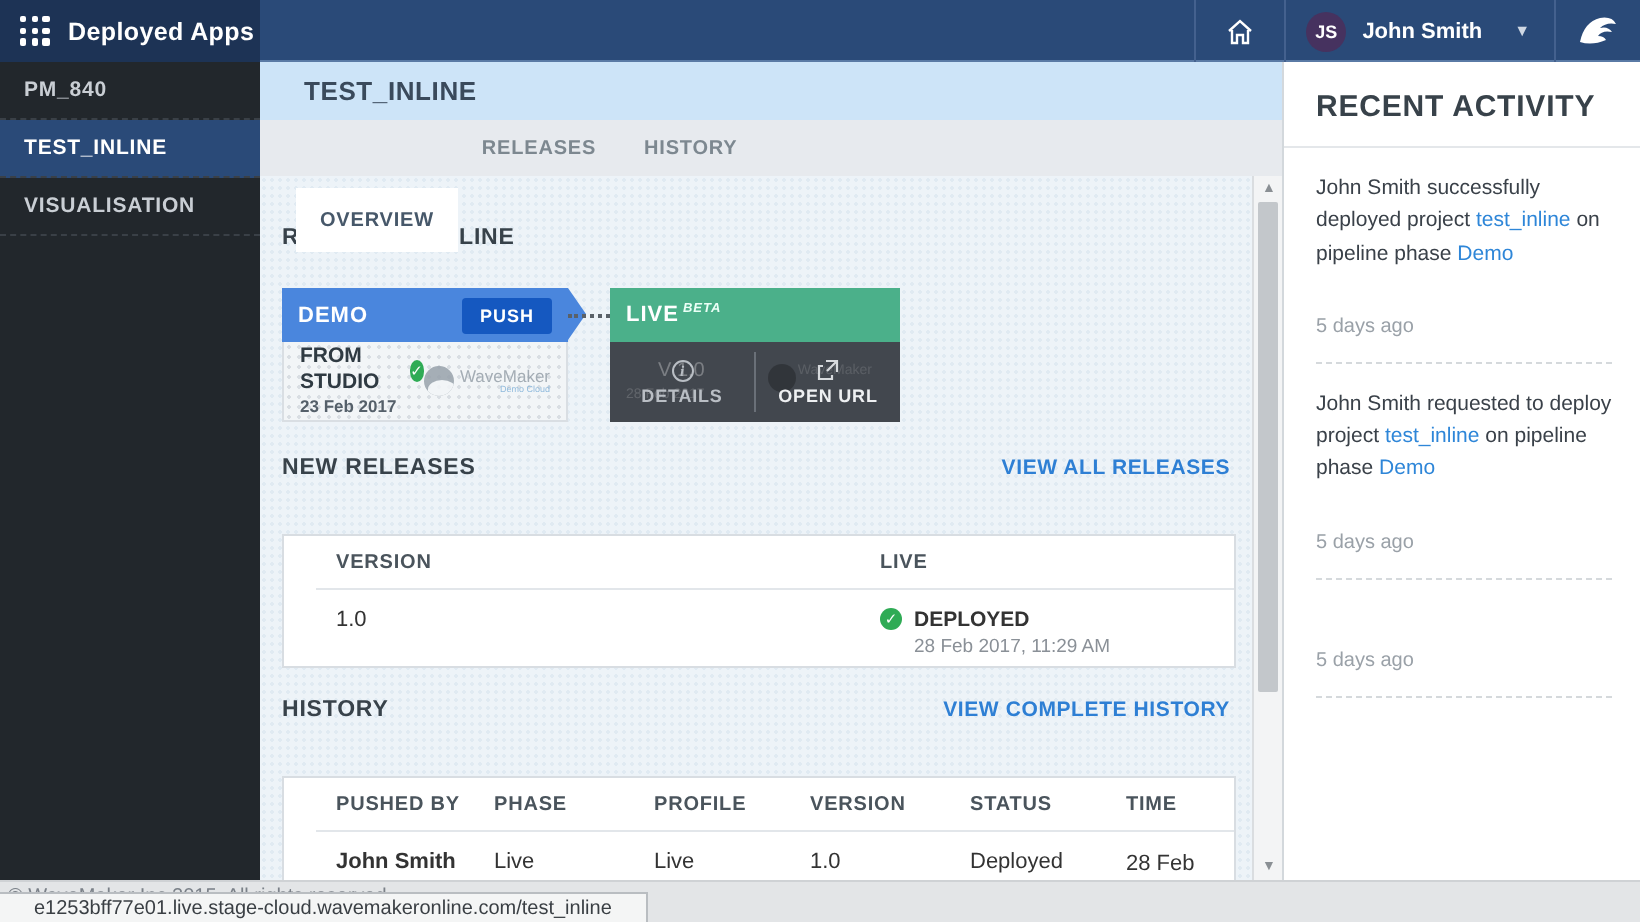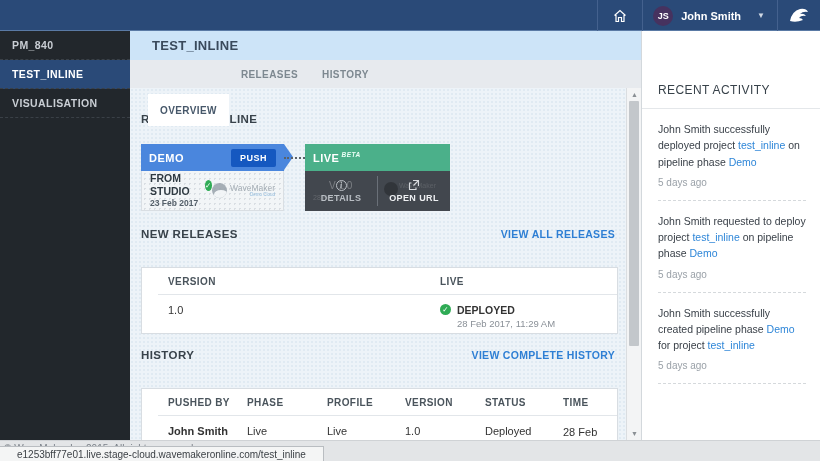--- a/index.html
+++ b/index.html
@@ -102,40 +102,54 @@
   .t2 .time-cell { line-height:1.3; padding-right:6px; }
 
   
   .scrollbar { position:absolute; right:0; top:57px; width:15px; height:352px; background:#f3f4f5; border-left:1px solid #dadde0; z-index:6; }
   .sb-arrow { position:absolute; left:0; width:15px; height:13px; display:flex; align-items:center; justify-content:center; font-size:7px; color:#8a8f94; cursor:pointer; }
   .sb-up { top:0; } .sb-down { bottom:0; }
   .sb-thumb { position:absolute; left:2px; top:13px; width:10px; height:245px; background:#c3c7cb; border-radius:1px; cursor:pointer; }
 
   
   .activity-panel { position:absolute; left:641px; top:31px; width:179px; height:409px; background:#fff; border-left:1px solid #d3d8dc; padding:14px 14px 0 16px; overflow:hidden; }
-  .activity-title { font-size:12px; font-weight:normal; color:#38424a; letter-spacing:.4px;margin-top:38px; }
+  .activity-title { font-size:15px; font-weight:bold; color:#38424a; letter-spacing:.4px; }
   .activity-divider { border-bottom:1px solid #e4e7ea; margin:11px -14px 0 -16px; }
   .activity-item { padding-top:12px; }
   .activity-text { font-size:10.5px; line-height:1.55; color:#3a4149; }
   .a-link { color:#2e86d8; cursor:pointer; }
-  .activity-time { font-size:10px; color:#9aa1a8; margin-top:7px; }
+  .activity-time { font-size:10px; color:#9aa1a8; margin-top:23px; }
   .activity-sep { border-bottom:1px dashed #d5d9dc; margin-top:12px; }
 
   
   .footer { position:absolute; left:0; top:440px; width:820px; height:21px; background:#e3e5e7; border-top:1px solid #cfd2d5; z-index:40; }
   .copyright { position:absolute; left:4px; top:2px; font-size:10px; color:#7a8088; }
   .status-tip { position:absolute; left:0; top:446px; height:15px; background:#f4f5f5; border:1px solid #b9bdc1; border-left:none; border-bottom:none; display:flex; align-items:center; padding:0 17px; z-index:50; }
   .status-tip span { font-size:10px; color:#3a3f44; white-space:nowrap; }
 </style>
 </head>
 <body>
 
 <div class="app">
 
   <div class="topbar">
+    <div class="brand">
+      <div class="grid-icon">
+        <span></span>
+          <span></span>
+          <span></span>
+          <span></span>
+          <span></span>
+          <span></span>
+          <span></span>
+          <span></span>
+          <span></span>
+      </div>
+      <div class="brand-title">Deployed Apps</div>
+    </div>
     <div class="topbar-right">
       <div class="tb-divider"></div>
       <div class="home-btn">
         <svg width="16" height="16" viewBox="0 0 16 16">
             <path d="M2.5 7.5 L8 2.5 L13.5 7.5 M4 7 V13.5 H6.5 V9.5 H9.5 V13.5 H12 V7" fill="none" stroke="#ffffff" stroke-width="1.2"></path>
           </svg>
       </div>
       <div class="tb-divider"></div>
       <div class="user-menu">
         <div class="avatar">JS</div>
@@ -293,26 +307,20 @@
         <span>John Smith requested to deploy project</span>
         <span class="a-link">test_inline</span>
         <span>on pipeline phase</span>
         <span class="a-link">Demo</span>
       </div>
       <div class="activity-time">5 days ago</div>
       <div class="activity-sep"></div>
     </div>
 
     <div class="activity-item">
-      <div class="activity-text">
-        <span>John Smith successfully created pipeline phase</span>
-        <span class="a-link">Demo</span>
-        <span>for project</span>
-        <span class="a-link">test_inline</span>
-      </div>
       <div class="activity-time">5 days ago</div>
       <div class="activity-sep"></div>
     </div>
   </div>
 
   <div class="footer">
     <div class="copyright">© WaveMaker Inc 2015. All rights reserved</div>
   </div>
   <div class="status-tip">
     <span>e1253bff77e01.live.stage-cloud.wavemakeronline.com/test_inline</span>

